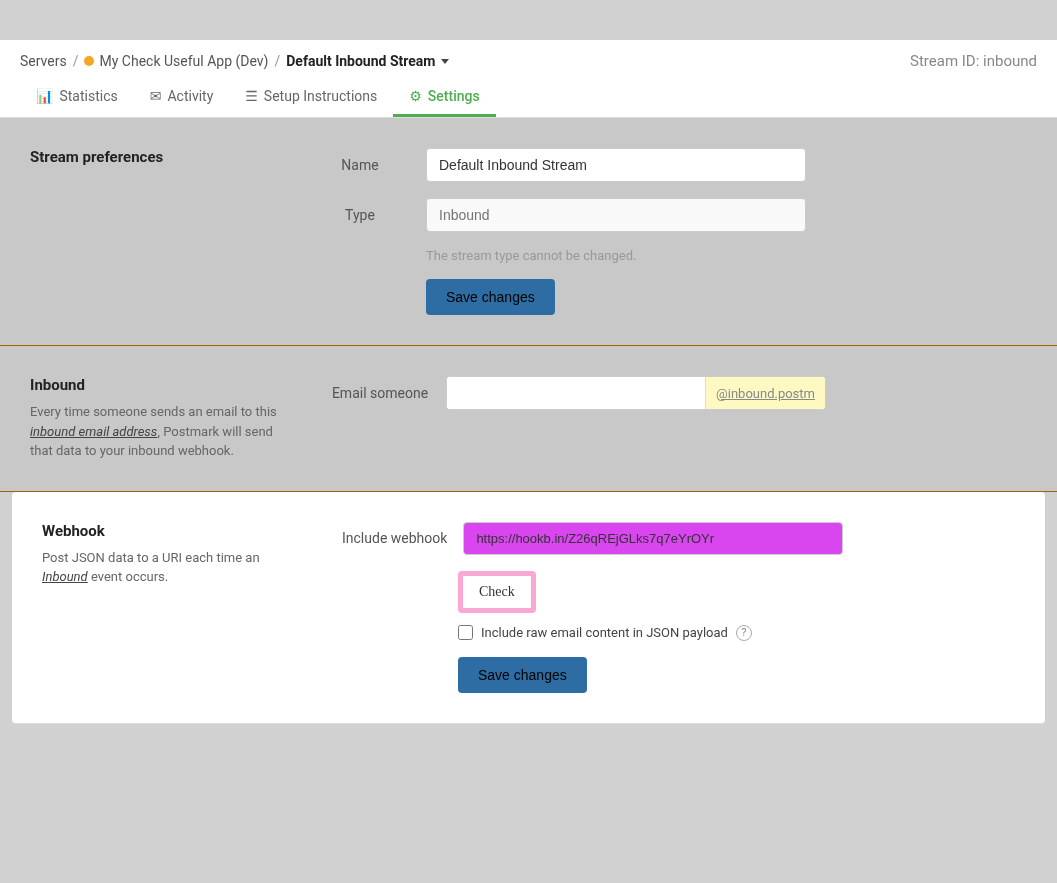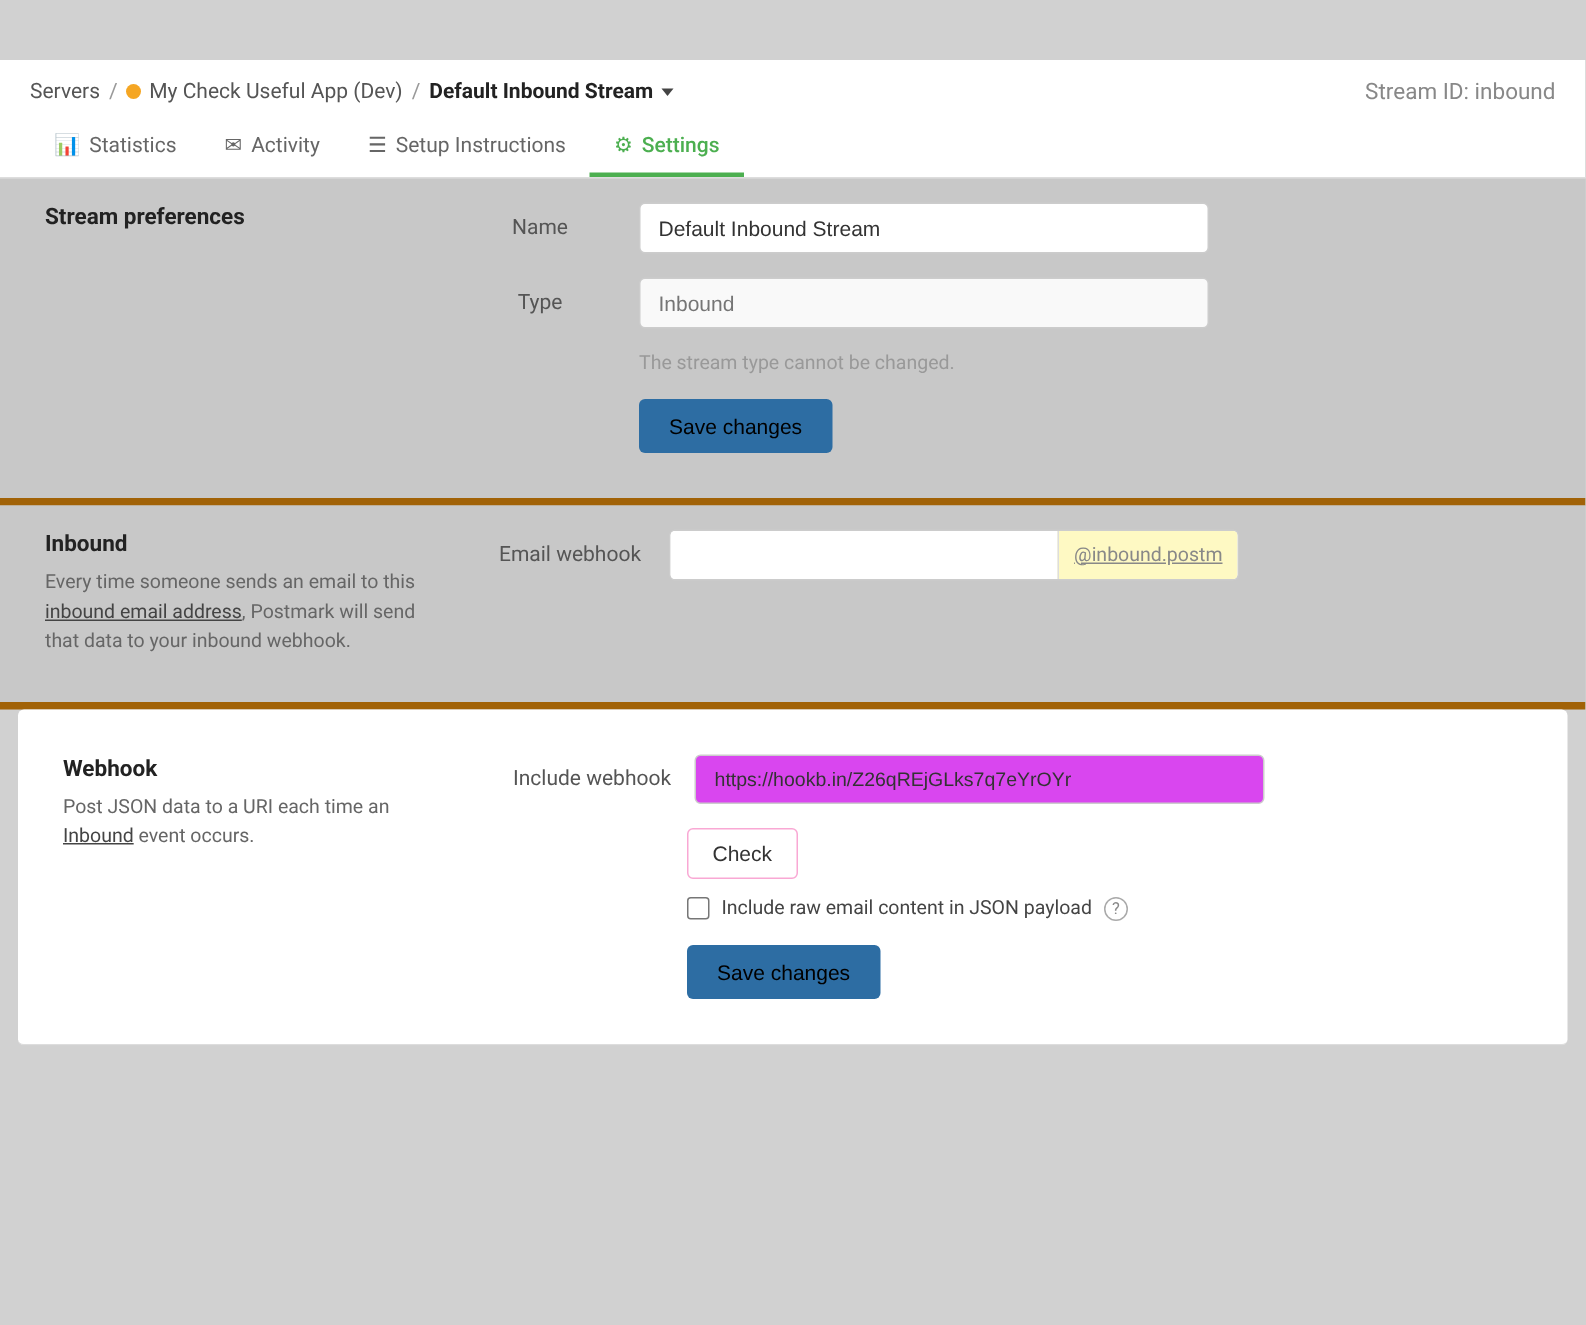--- a/index.html
+++ b/index.html
@@ -96,22 +96,22 @@
     }
 
     
     .main-content {
       padding: 0;
     }
 
     
     .section {
       background: #c8c8c8;
-      padding: 16px 30px 30px 30px;
-      border-bottom: 5px solid #a16207;
+      padding: 30px 30px 30px 30px;
+      border-bottom: 1px solid #a16207;
     }
     .section-white {
       background: #fff;
       padding: 30px 30px 30px 30px;
       border-bottom: 1px solid #ddd;
       margin: 0 12px 12px 12px;
       border-radius: 4px;
     }
 
     .section-inner {
@@ -129,20 +129,21 @@
       margin-bottom: 8px;
       color: #222;
     }
     .section-desc {
       font-size: 13px;
       color: #666;
       line-height: 1.5;
     }
     .section-desc a {
       color: #444;
+      font-style: italic;
     }
     .section-right {
       flex: 1;
     }
 
     
     .form-row {
       display: flex;
       align-items: center;
       margin-bottom: 16px;
@@ -223,25 +224,26 @@
       border: none;
       padding: 10px 20px;
       border-radius: 4px;
       font-size: 14px;
       cursor: pointer;
       font-weight: 500;
     }
     .btn-secondary {
       background: #fff;
       color: #333;
-      border: 1px solid #f9a8d4;
+      border: 5px solid #f9a8d4;
       padding: 8px 16px;
       border-radius: 4px;
       font-size: 14px;
       cursor: pointer;
+      font-family: Liberation Serif, serif;
     }
 
     .save-row {
       margin-left: 116px;
       margin-top: 8px;
     }
 
     
     .checkbox-row {
       display: flex;
@@ -353,21 +355,21 @@
     <div class="section">
       <div class="section-inner">
         <div class="section-left">
           <div class="section-title">Inbound</div>
           <div class="section-desc">
             <span>Every time someone sends an email to this </span><a href="#">inbound email address</a><span>, Postmark will send that data to your inbound webhook.</span>
           </div>
         </div>
         <div class="section-right">
           <div class="form-row">
-            <label class="form-label">Email webhook</label>
+            <label class="form-label">Email someone</label>
             <div class="email-input-wrap">
               <input type="text" placeholder="" style="">
               <span class="email-suffix">@inbound.postm</span>
             </div>
           </div>
         </div>
       </div>
     </div>
 
     <div class="section-white">

